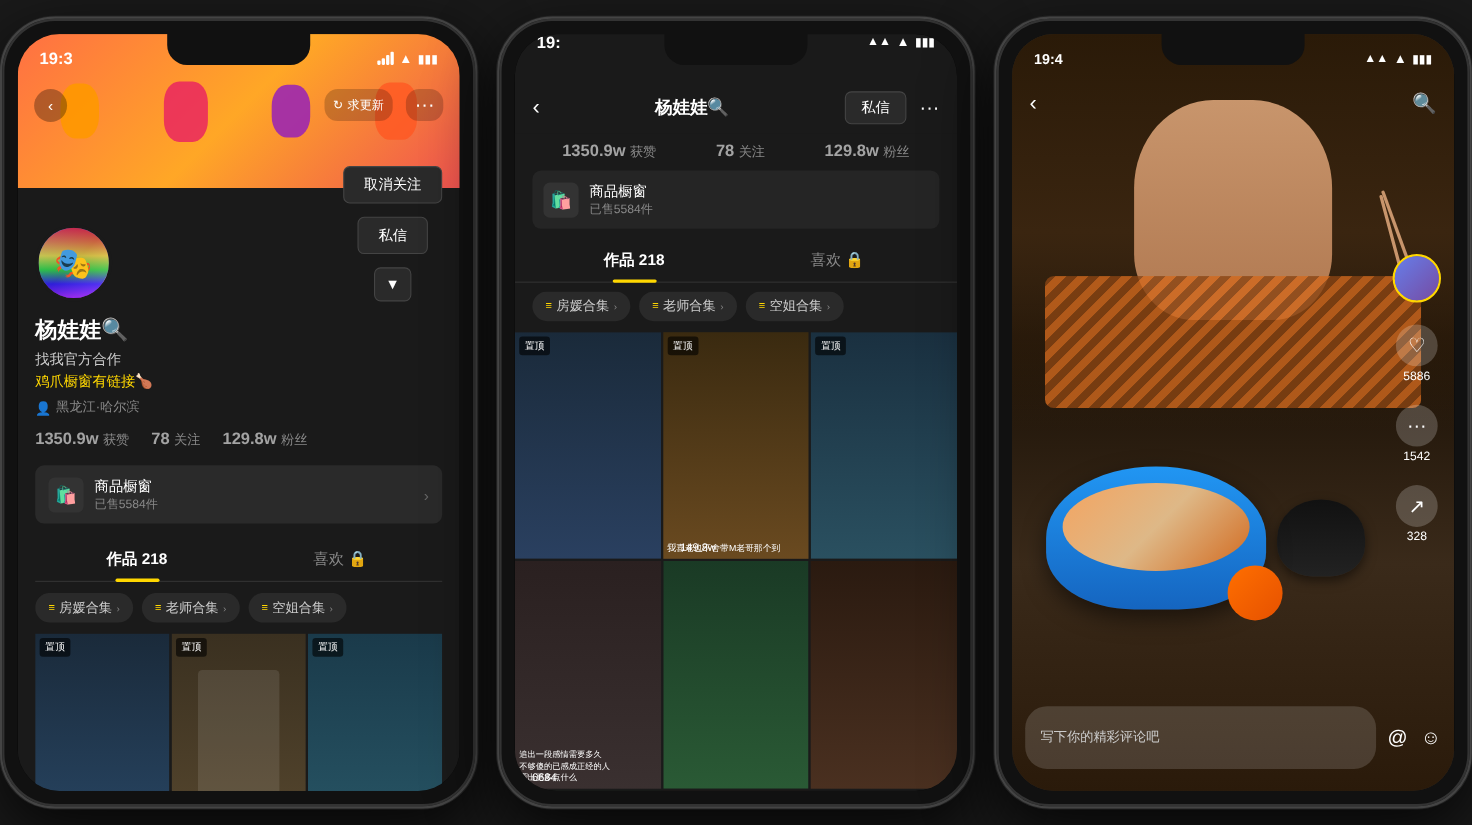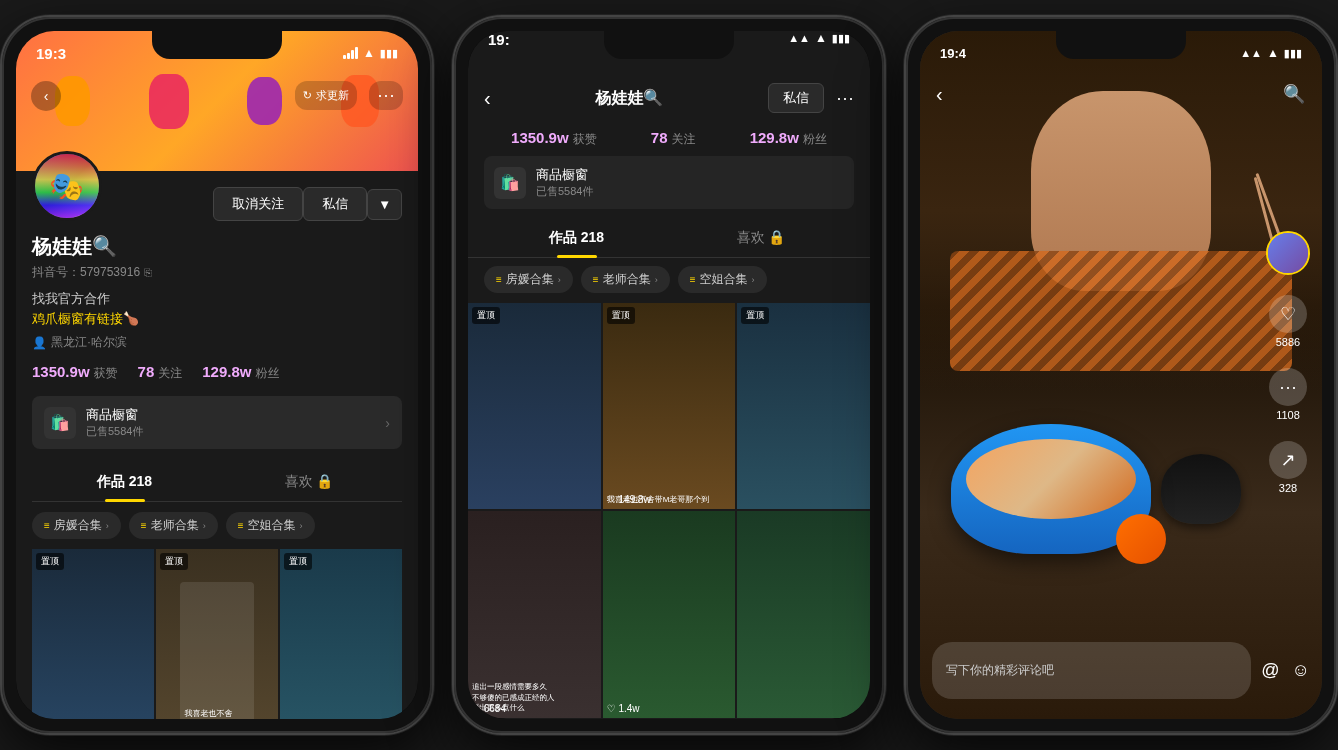--- a/index.html
+++ b/index.html
@@ -182,22 +182,23 @@
     .avatar-rainbow {
       width: 100%;
       height: 100%;
       background: linear-gradient(180deg, #ff0000, #ff7700, #ffff00, #00ff00, #0000ff, #8b00ff);
       opacity: 0.6;
       position: absolute;
     }
 
     .p1-action-btns {
       display: flex;
-      gap: 0;
-      align-items: center;
+      gap: 12px;
+      align-items: center;
+      flex-direction: column;
     }
 
     .btn-unfollow {
       background: #2a2a2a;
       color: #fff;
       border: 1px solid #444;
       padding: 7px 18px;
       border-radius: 6px;
       font-size: 13px;
     }
@@ -252,21 +253,21 @@
       margin-bottom: 12px;
     }
 
     .p1-stats {
       display: flex;
       gap: 20px;
       margin-bottom: 14px;
     }
 
     .stat-item { display: flex; gap: 4px; align-items: baseline; }
-    .stat-num { font-size: 15px; font-weight: 700; color: #f0abfc; }
+    .stat-num { font-size: 15px; font-weight: 700; color: #a3a3a3; }
     .stat-label { font-size: 12px; color: #888; }
 
     .p1-shop {
       display: flex;
       align-items: center;
       gap: 10px;
       padding: 10px 12px;
       background: #2a2a2a;
       border-radius: 8px;
       margin-bottom: 14px;
@@ -712,24 +713,20 @@
               <span style="position:absolute;font-size:28px;z-index:1;">🎭</span>
             </div>
             <div class="p1-action-btns">
               <button class="btn-unfollow">取消关注</button>
               <button class="btn-message">私信</button>
               <button class="btn-dropdown">▼</button>
             </div>
           </div>
 
           <div class="p1-username">杨娃娃🔍</div>
-          <div class="p1-uid">
-            <span>抖音号：579753916</span>
-            <span style="font-size:10px;">⎘</span>
-          </div>
           <div class="p1-bio">
             <div>找我官方合作</div>
             <div>
               <span style="color:#ffd700;">鸡爪橱窗有链接🍗</span>
             </div>
           </div>
           <div class="p1-location">
             <span>👤</span>
             <span>黑龙江·哈尔滨</span>
           </div>
@@ -898,24 +895,20 @@
             <div style="width:100%;height:100%;background:linear-gradient(180deg,#1a3040,#2a5060);"></div>
             <div class="grid-pinned">置顶</div>
           </div>
 
           <div class="p2-grid-item" style="background:linear-gradient(180deg,#2a2020,#3a3030);">
             <div style="width:100%;height:100%;padding:4px;display:flex;align-items:flex-end;">
               <div style="font-size:7.5px;color:#fff;line-height:1.4;">追出一段感情需要多久<br>不够傻的已感成正经的人<br>看出更多点什么</div>
             </div>
             <div class="grid-likes">♡ 6684</div>
           </div>
-          <div class="p2-grid-item thumb-5">
-            <div style="width:100%;height:100%;background:linear-gradient(180deg,#1a3a20,#2a5a30);"></div>
-            <div class="grid-likes">♡ 1.4w</div>
-          </div>
           <div class="p2-grid-item thumb-8">
             <div style="width:100%;height:100%;background:linear-gradient(180deg,#1a3a25,#2a5a35);"></div>
           </div>
 
           <div class="p2-grid-item" style="background:linear-gradient(180deg,#2a1a10,#4a3020);"></div>
           <div class="p2-grid-item" style="background:linear-gradient(180deg,#1a2a1a,#2a4a2a);"></div>
           <div class="p2-grid-item" style="background:linear-gradient(180deg,#2a1a0a,#4a3a1a);"></div>
         </div>
 
       </div>
@@ -971,21 +964,21 @@
         <div class="p3-right-sidebar">
           <div class="p3-sidebar-avatar">
             <div style="width:100%;height:100%;background:linear-gradient(135deg,#667eea,#764ba2);border-radius:50%;"></div>
           </div>
           <div class="p3-sidebar-action">
             <div class="p3-action-icon">♡</div>
             <span class="p3-action-count">5886</span>
           </div>
           <div class="p3-sidebar-action">
             <div class="p3-action-icon">···</div>
-            <span class="p3-action-count">1108</span>
+            <span class="p3-action-count">1542</span>
           </div>
           <div class="p3-sidebar-action">
             <div class="p3-action-icon">↗</div>
             <span class="p3-action-count">328</span>
           </div>
         </div>
 
 
         <div class="p3-comment-bar">
           <div class="p3-comment-input">写下你的精彩评论吧</div>

